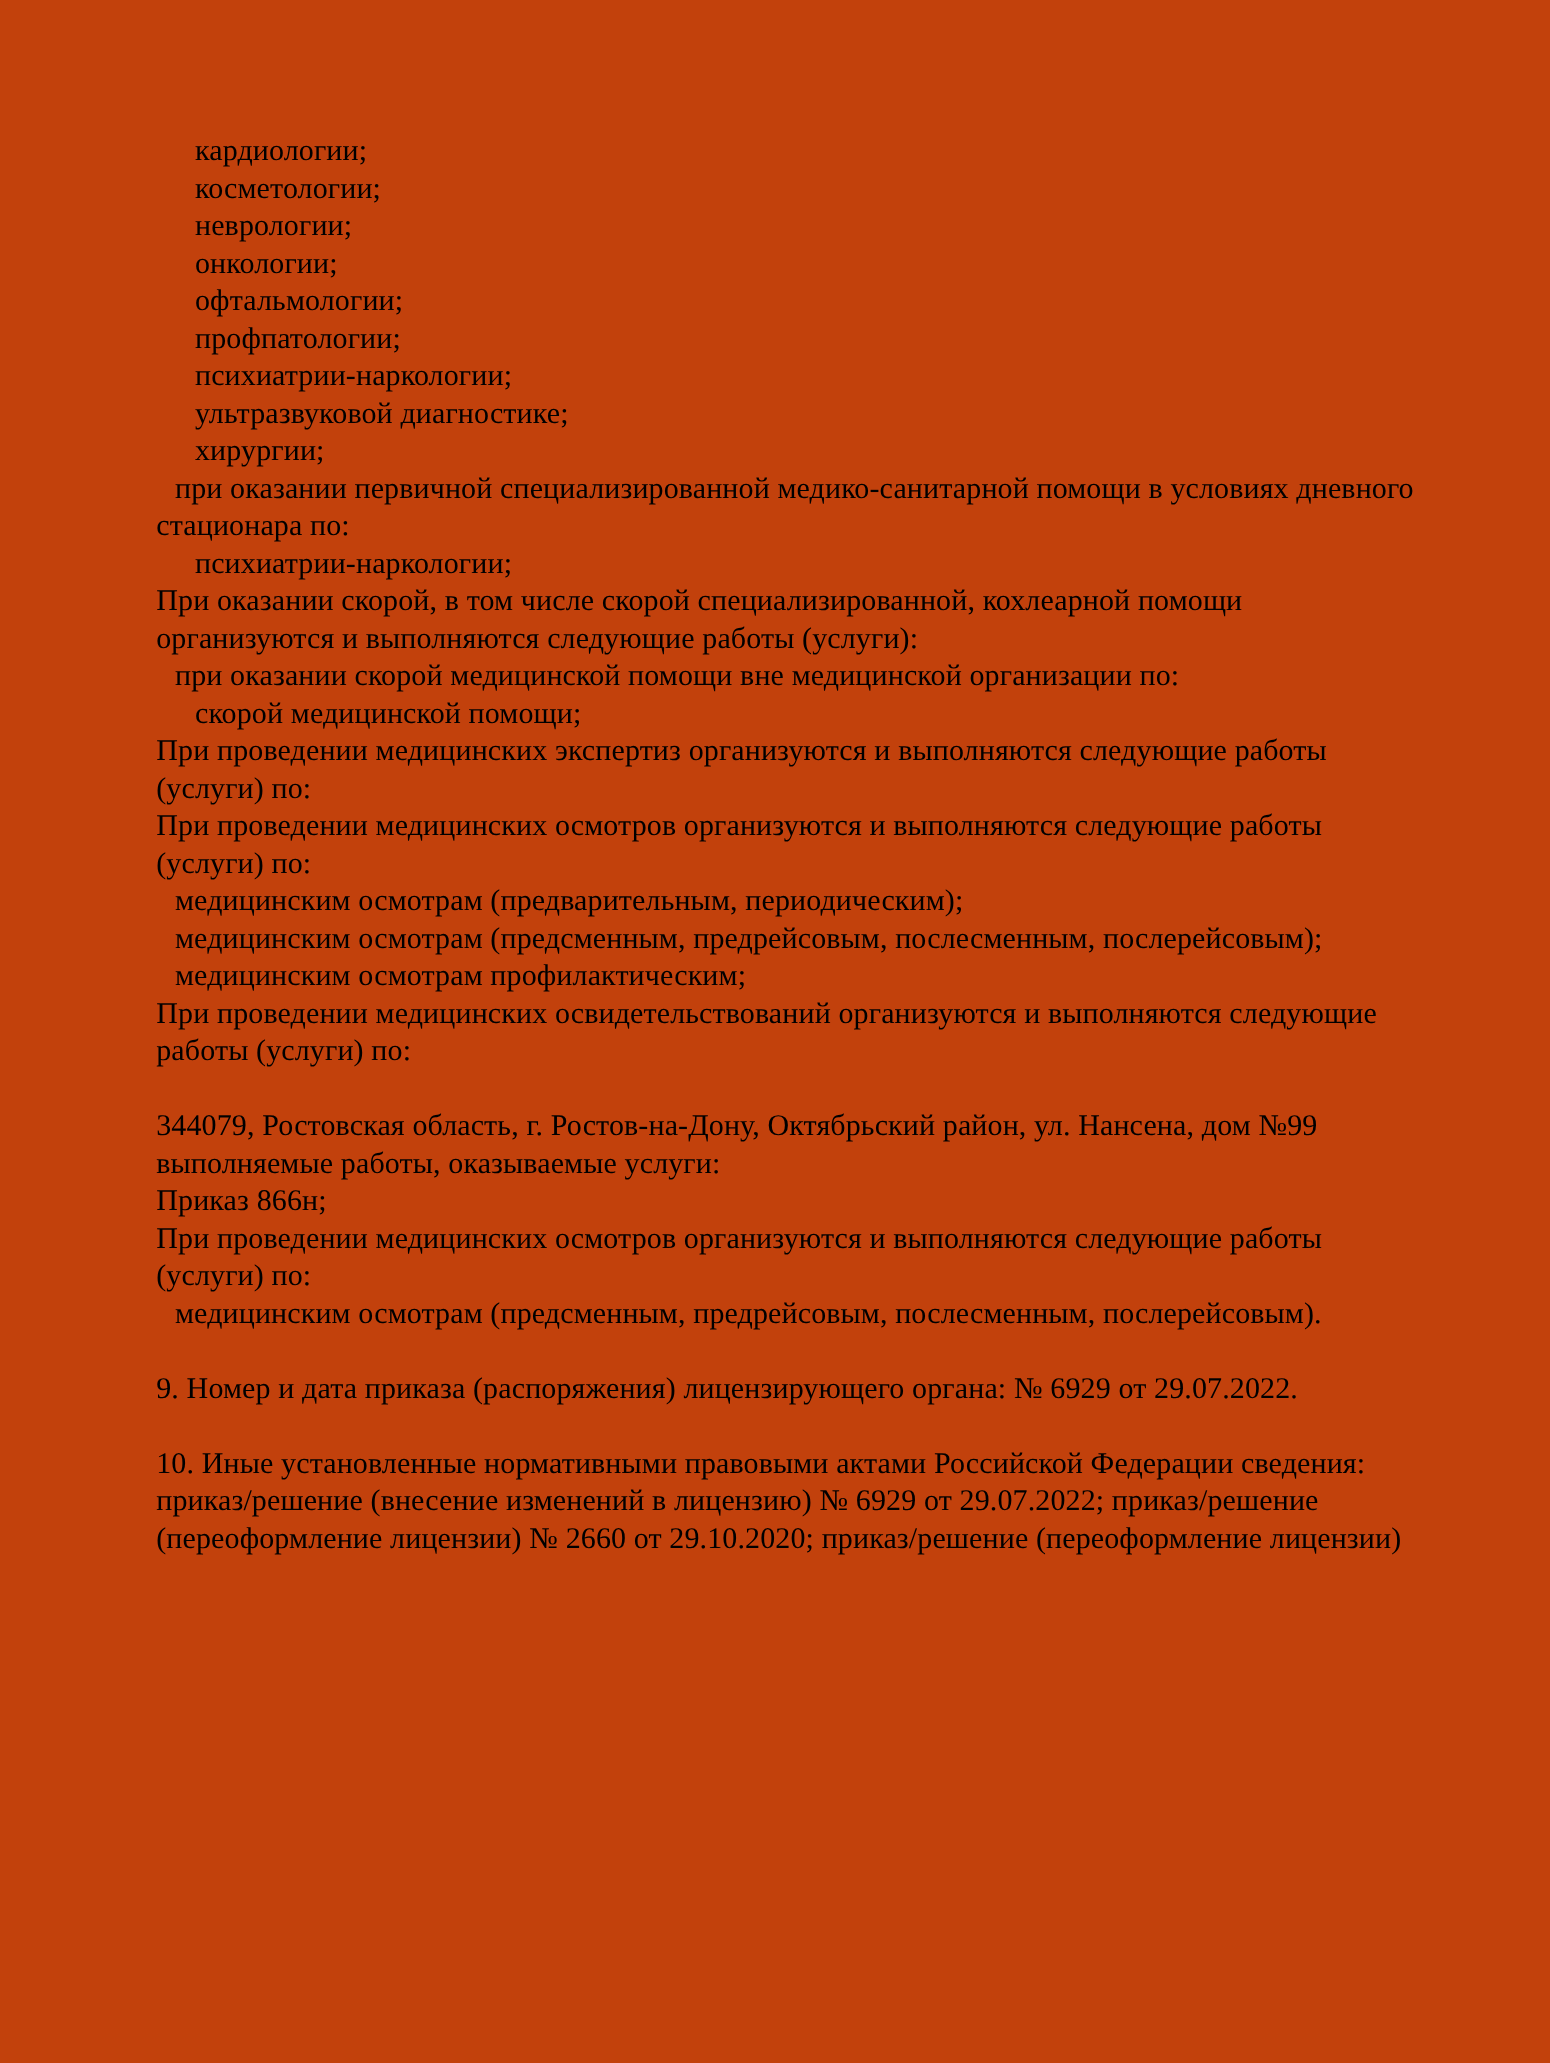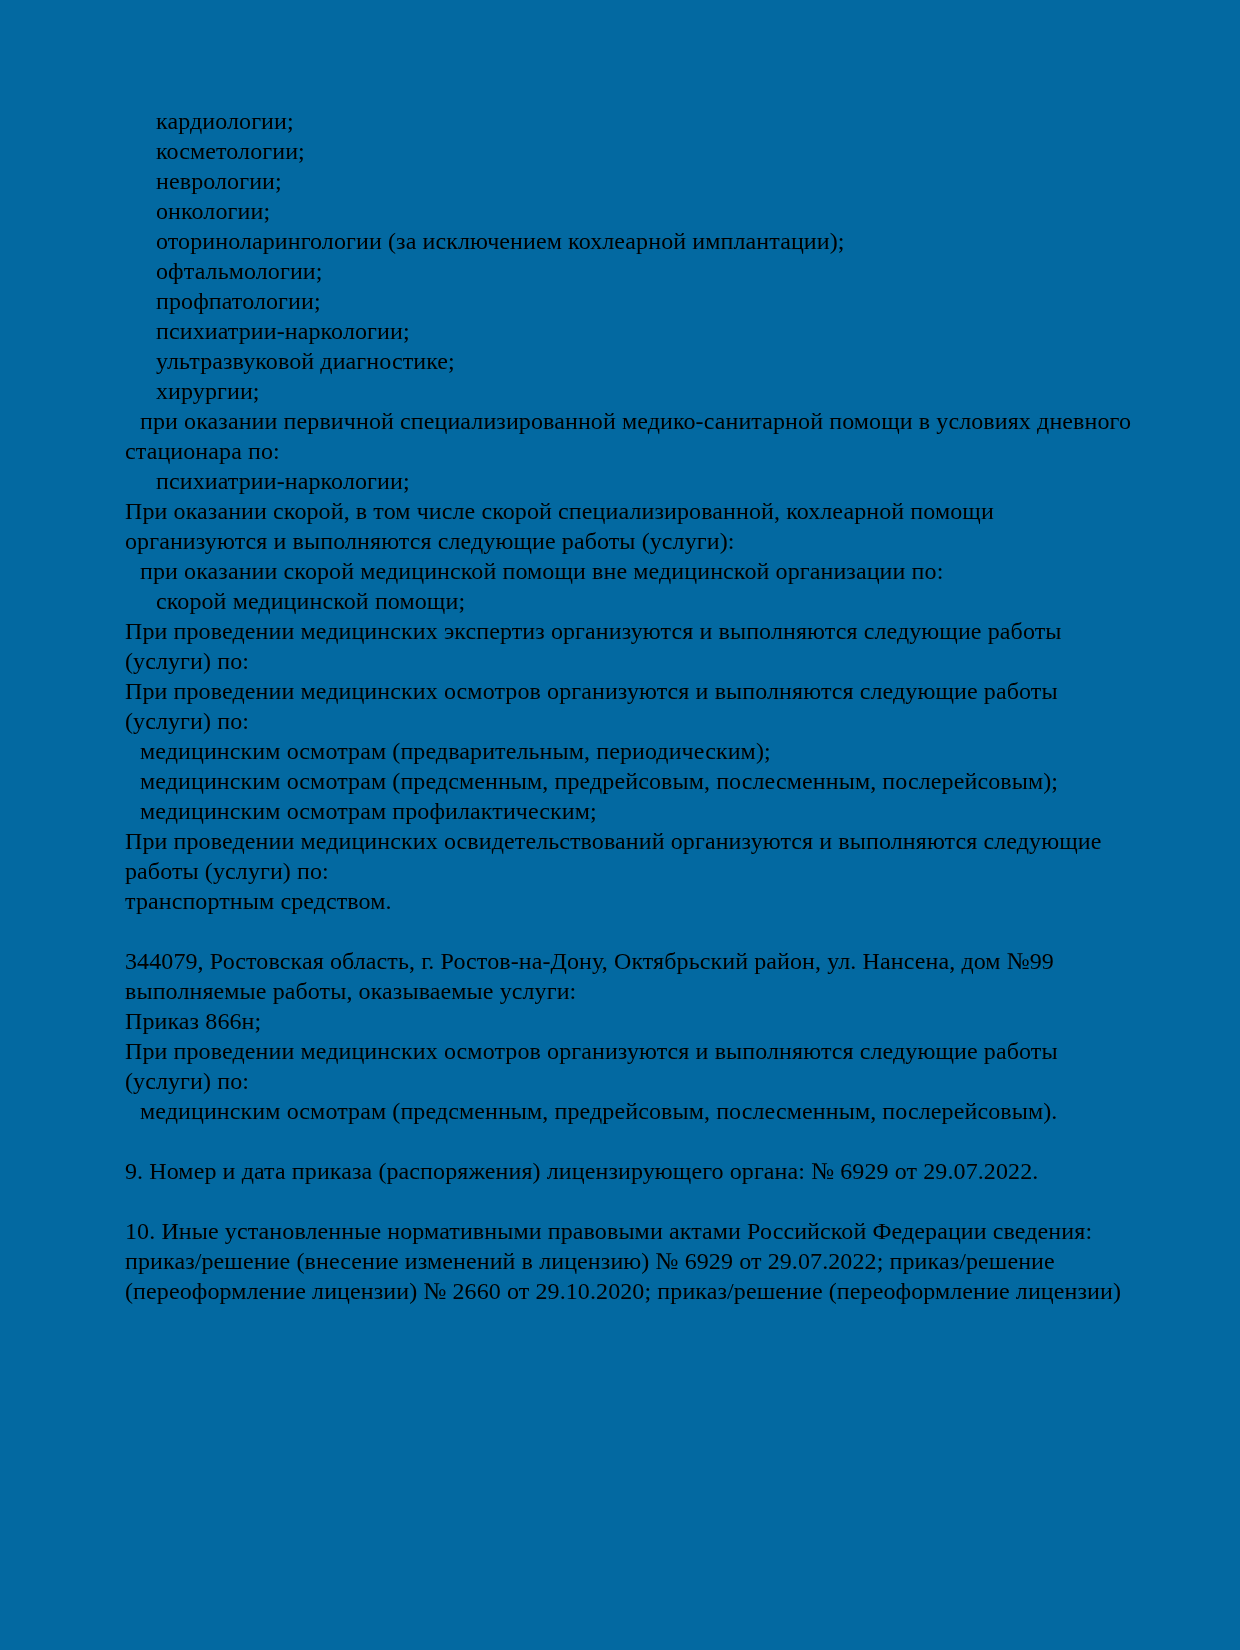--- a/index.html
+++ b/index.html
@@ -4,21 +4,21 @@
   <style>
     html, body {
       margin: 0;
       padding: 0;
       background: #ffffff;
     }
     .page {
       position: relative;
       width: 1240px;
       height: 1650px;
-      background: #0369a1;
+      background: #c2410c;
       overflow: hidden;
       font-family: "Liberation Serif", "DejaVu Serif", serif;
       color: #000000;
     }
     .text-block {
       position: absolute;
       left: 125px;
       top: 106px;
       width: 1095px;
     }
@@ -34,21 +34,20 @@
   </style>
 </head>
 <body>
 
 <div class="page">
   <div class="text-block">
       <div class="line indent-2">кардиологии;</div>
       <div class="line indent-2">косметологии;</div>
       <div class="line indent-2">неврологии;</div>
       <div class="line indent-2">онкологии;</div>
-      <div class="line indent-2">оториноларингологии (за исключением кохлеарной имплантации);</div>
       <div class="line indent-2">офтальмологии;</div>
       <div class="line indent-2">профпатологии;</div>
       <div class="line indent-2">психиатрии-наркологии;</div>
       <div class="line indent-2">ультразвуковой диагностике;</div>
       <div class="line indent-2">хирургии;</div>
       <div class="line indent-1">при оказании первичной специализированной медико-санитарной помощи в условиях дневного</div>
       <div class="line">стационара по:</div>
       <div class="line indent-2">психиатрии-наркологии;</div>
       <div class="line">При оказании скорой, в том числе скорой специализированной, кохлеарной помощи</div>
       <div class="line">организуются и выполняются следующие работы (услуги):</div>
@@ -56,21 +55,20 @@
       <div class="line indent-2">скорой медицинской помощи;</div>
       <div class="line">При проведении медицинских экспертиз организуются и выполняются следующие работы</div>
       <div class="line">(услуги) по:</div>
       <div class="line">При проведении медицинских осмотров организуются и выполняются следующие работы</div>
       <div class="line">(услуги) по:</div>
       <div class="line indent-1">медицинским осмотрам (предварительным, периодическим);</div>
       <div class="line indent-1">медицинским осмотрам (предсменным, предрейсовым, послесменным, послерейсовым);</div>
       <div class="line indent-1">медицинским осмотрам профилактическим;</div>
       <div class="line">При проведении медицинских освидетельствований организуются и выполняются следующие</div>
       <div class="line">работы (услуги) по:</div>
-      <div class="line">транспортным средством.</div>
       <div class="line"></div>
       <div class="line">344079, Ростовская область, г. Ростов-на-Дону, Октябрьский район, ул. Нансена, дом №99</div>
       <div class="line">выполняемые работы, оказываемые услуги:</div>
       <div class="line">Приказ 866н;</div>
       <div class="line">При проведении медицинских осмотров организуются и выполняются следующие работы</div>
       <div class="line">(услуги) по:</div>
       <div class="line indent-1">медицинским осмотрам (предсменным, предрейсовым, послесменным, послерейсовым).</div>
       <div class="line"></div>
       <div class="line">9. Номер и дата приказа (распоряжения) лицензирующего органа: № 6929 от 29.07.2022.</div>
       <div class="line"></div>

